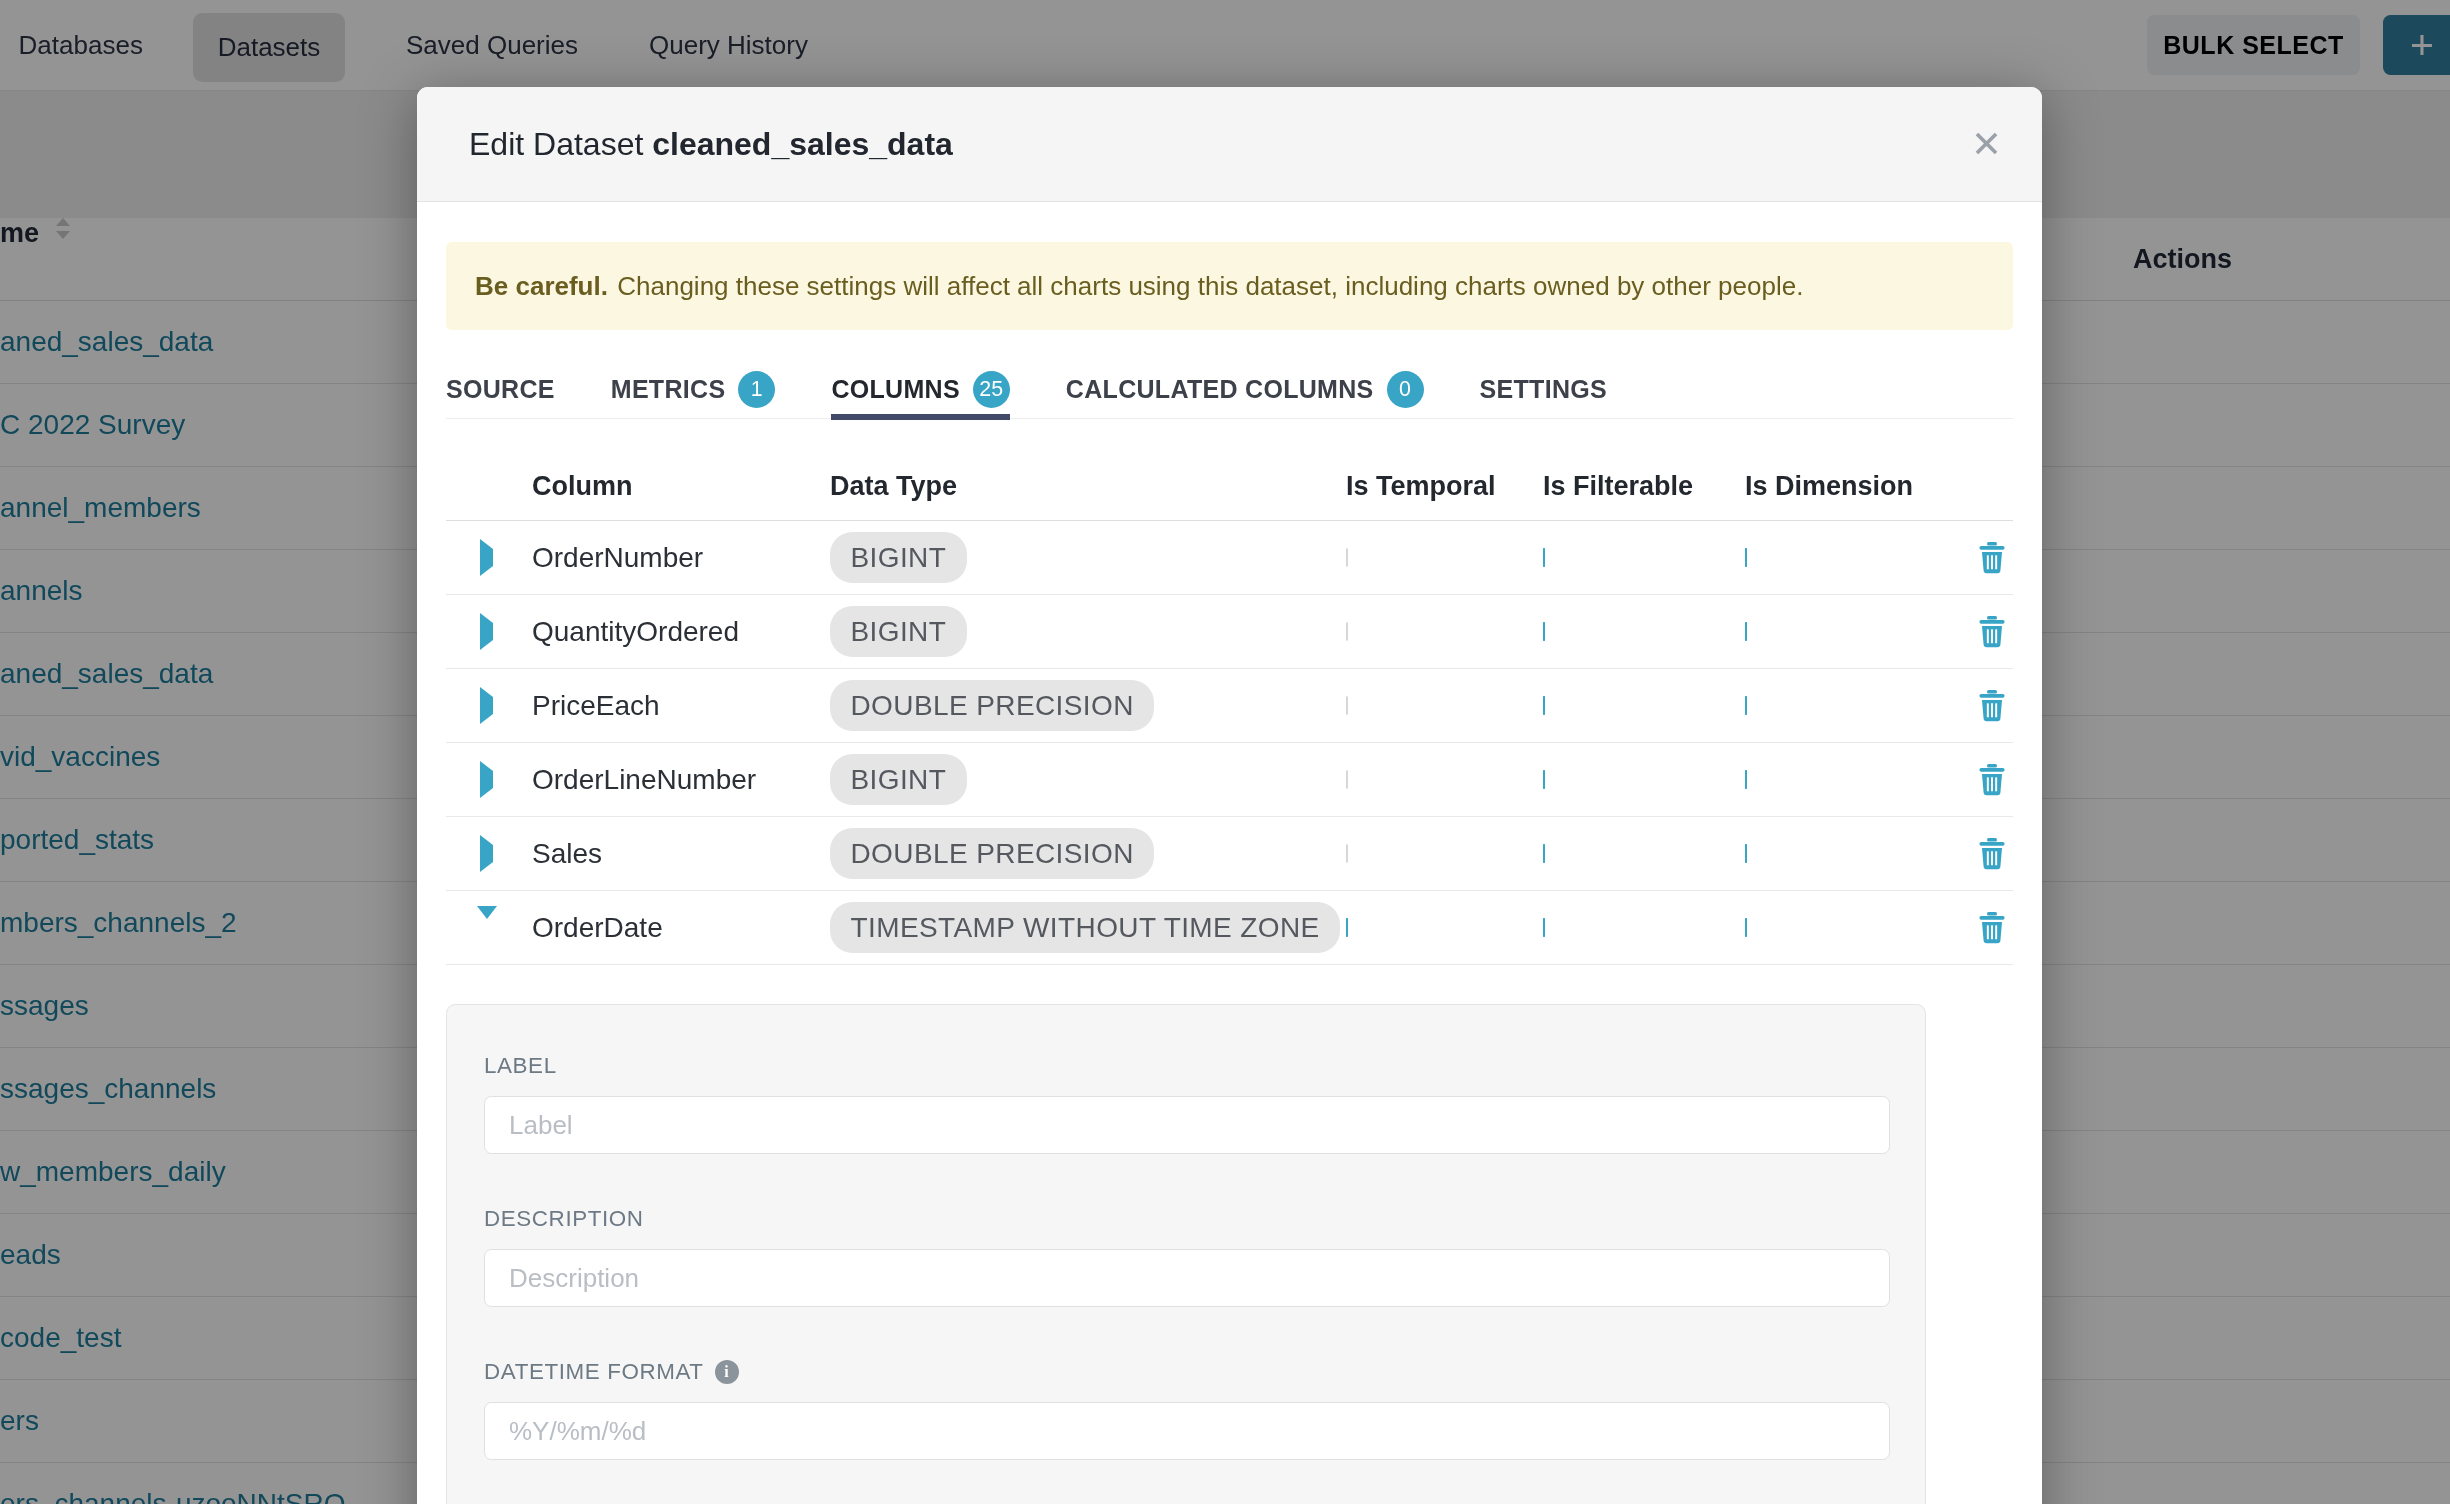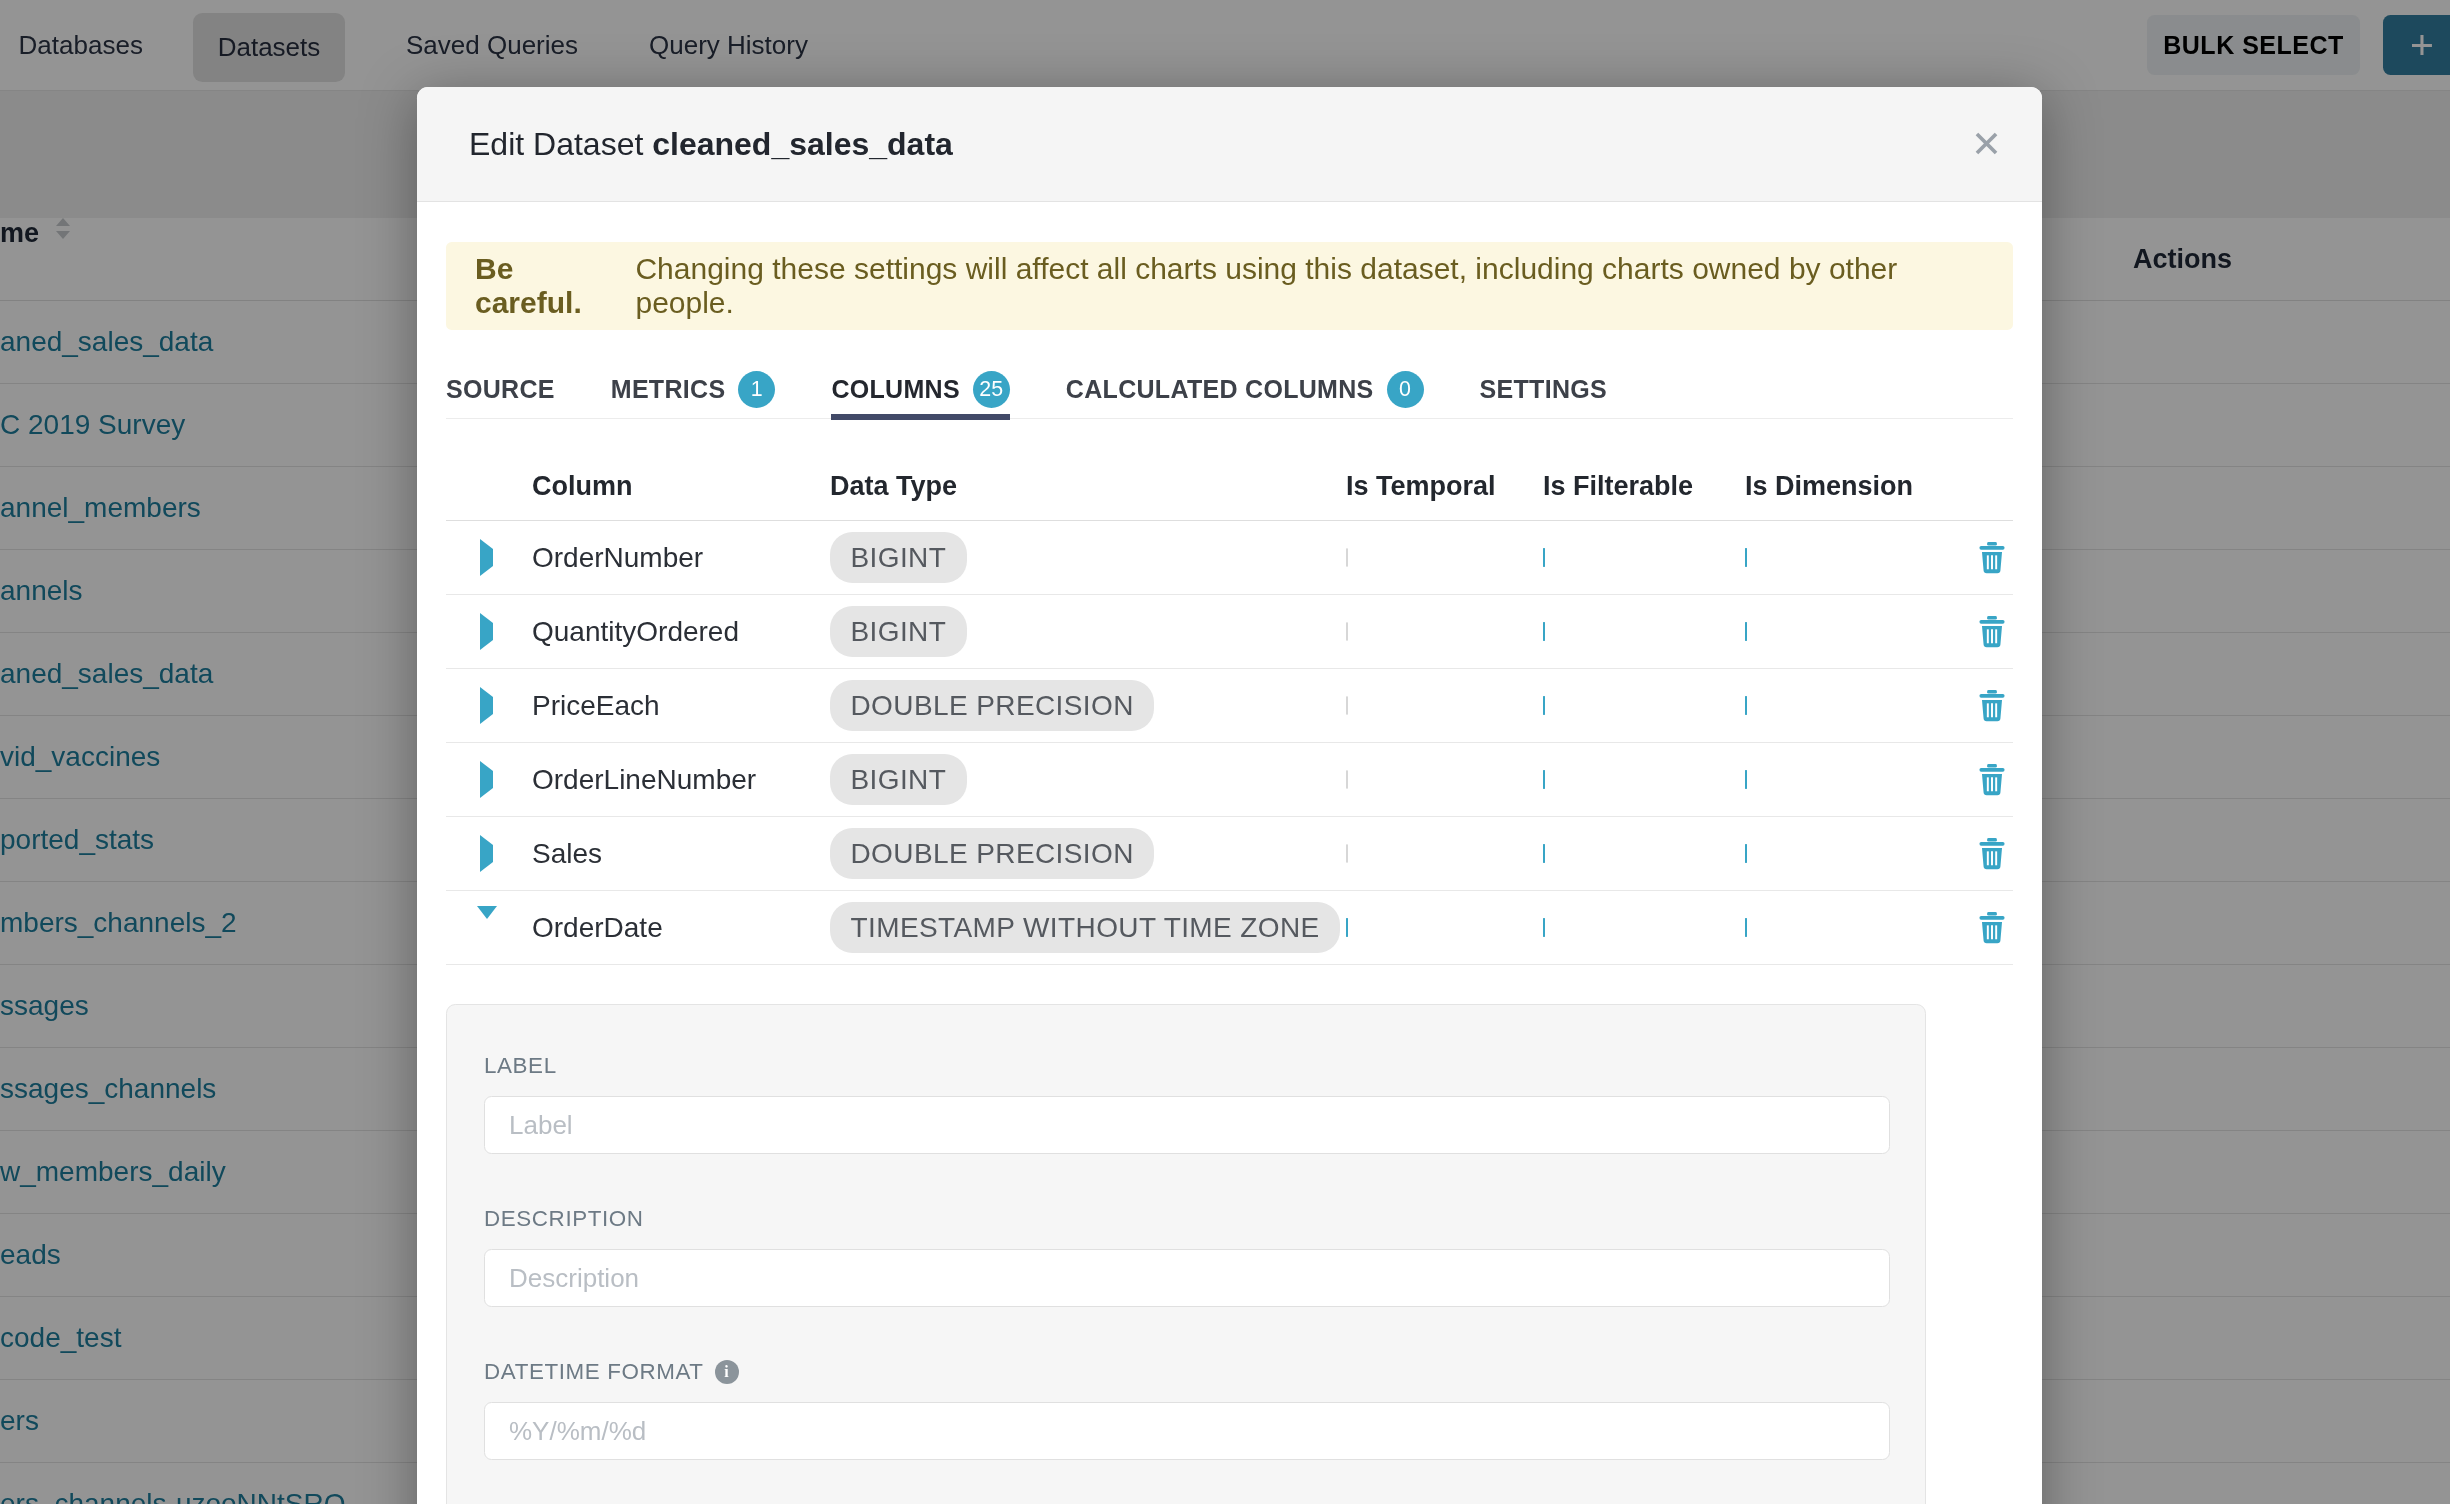--- a/index.html
+++ b/index.html
@@ -51,21 +51,21 @@
   .modal-header{height:114px;background:#f5f5f5;border-bottom:0.9px solid #e3e3e3;
                 border-radius:11.2px 11.2px 0 0;position:relative;display:flex;align-items:center;
                 padding:0 52px;}
   .modal-title{font-size:32px;color:#22262e;}
   .modal-title b{font-weight:700;}
   .modal-close{position:absolute;right:34px;top:0;height:114px;display:flex;align-items:center;
                font-size:37px;color:#9aa1a9;cursor:pointer;background:none;border:none;}
   .modal-body{padding:0 29px;}
 
   .warning{margin-top:40px;height:88px;background:#fcf7e1;border-radius:5.6px;display:flex;
-           align-items:center;padding:0 29px;font-size:30px;color:#6a5d20;}
+           align-items:center;padding:0 29px;font-size:26px;color:#6a5d20;}
   .warning b{font-weight:700;margin-right:9.3px;}
 
   .tabs{margin-top:34px;display:flex;gap:56px;border-bottom:1.9px solid #ececec;height:54px;}
   .tab{position:relative;display:flex;align-items:center;gap:13px;font-size:25px;font-weight:600;
        color:#3d4149;letter-spacing:0.3px;cursor:pointer;padding-bottom:3.7px;}
   .tab .badge{display:flex;align-items:center;justify-content:center;width:37px;height:37px;
               border-radius:50%;background:#38a5c6;color:#ffffff;font-size:21.4px;font-weight:400;}
   .tab.active{color:#24272e;}
   .tab.active::after{content:"";position:absolute;left:0;right:0;bottom:-1.9px;height:5.6px;background:#424a68;}
 
@@ -131,21 +131,21 @@
           </span>
       </div>
       <div class="bg-th-actions">Actions</div>
     </div>
     <div id="bg-rows">
   <div class="bg-row">
     <a>aned_sales_data</a>
   </div>
 
   <div class="bg-row">
-    <a>C 2019 Survey</a>
+    <a>C 2022 Survey</a>
   </div>
 
   <div class="bg-row">
     <a>annel_members</a>
   </div>
 
   <div class="bg-row">
     <a>annels</a>
   </div>
 

